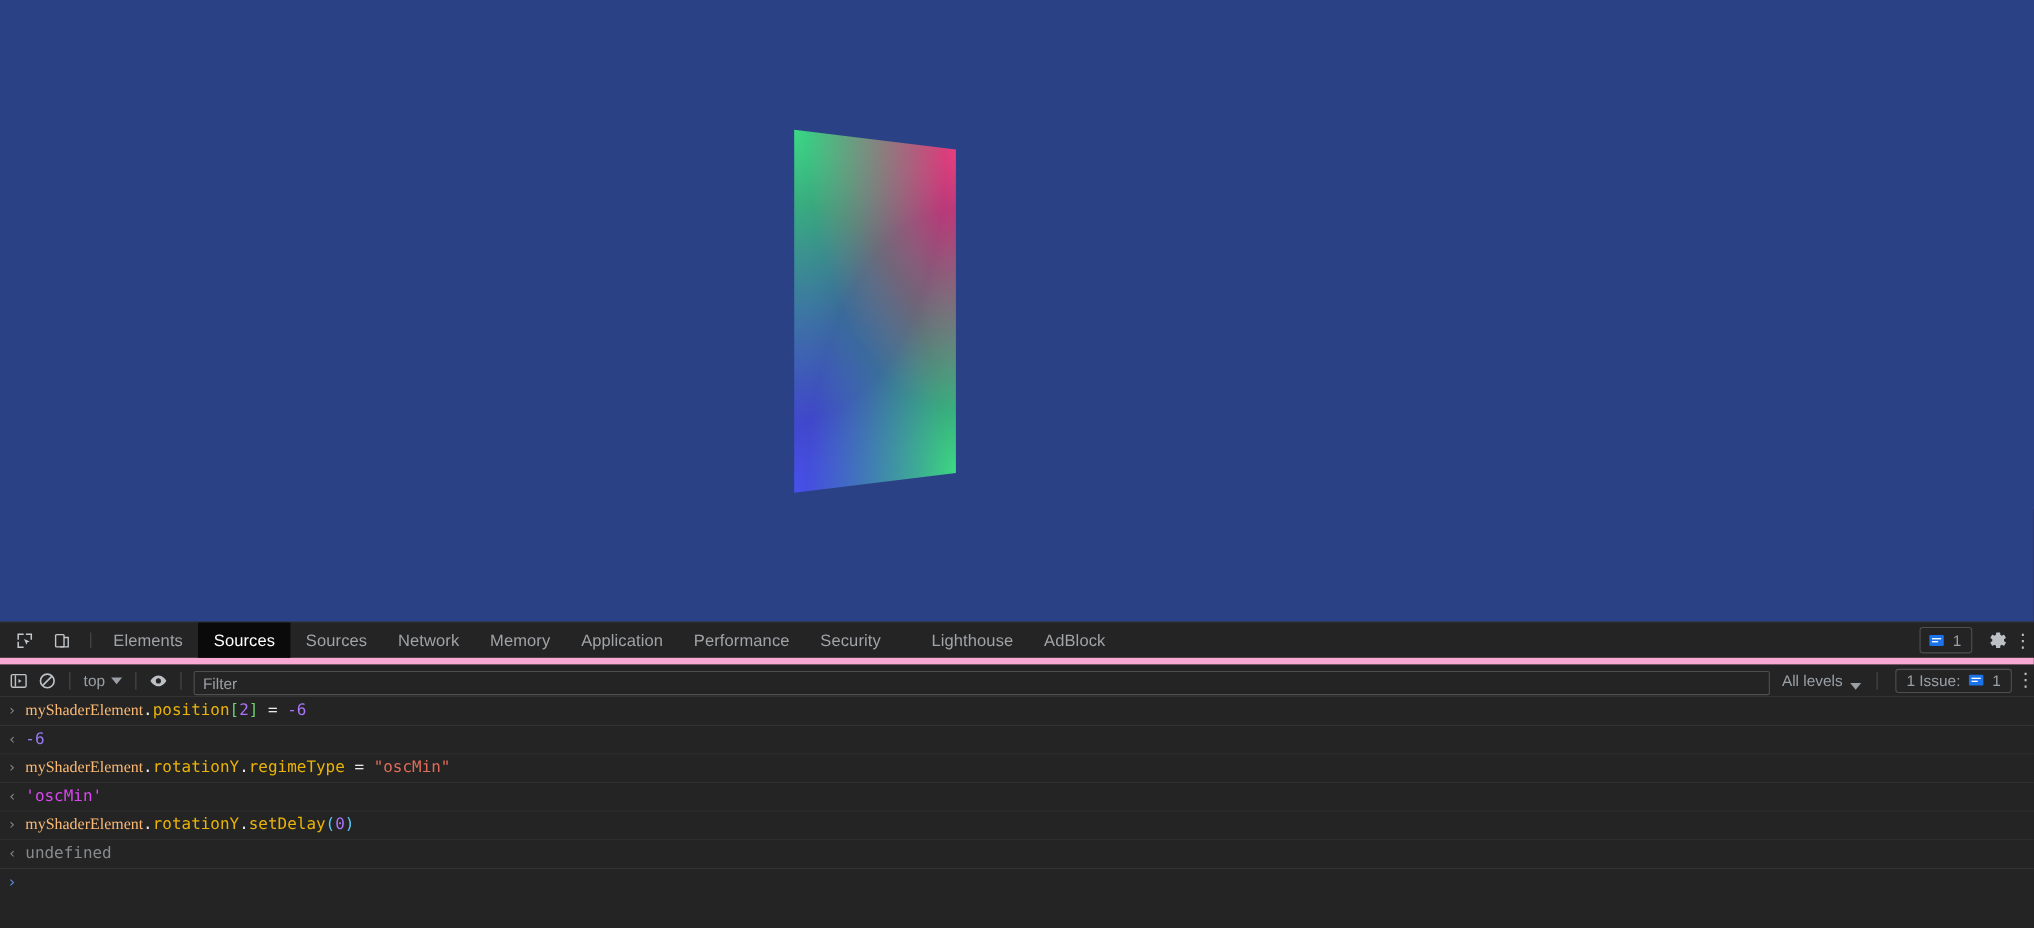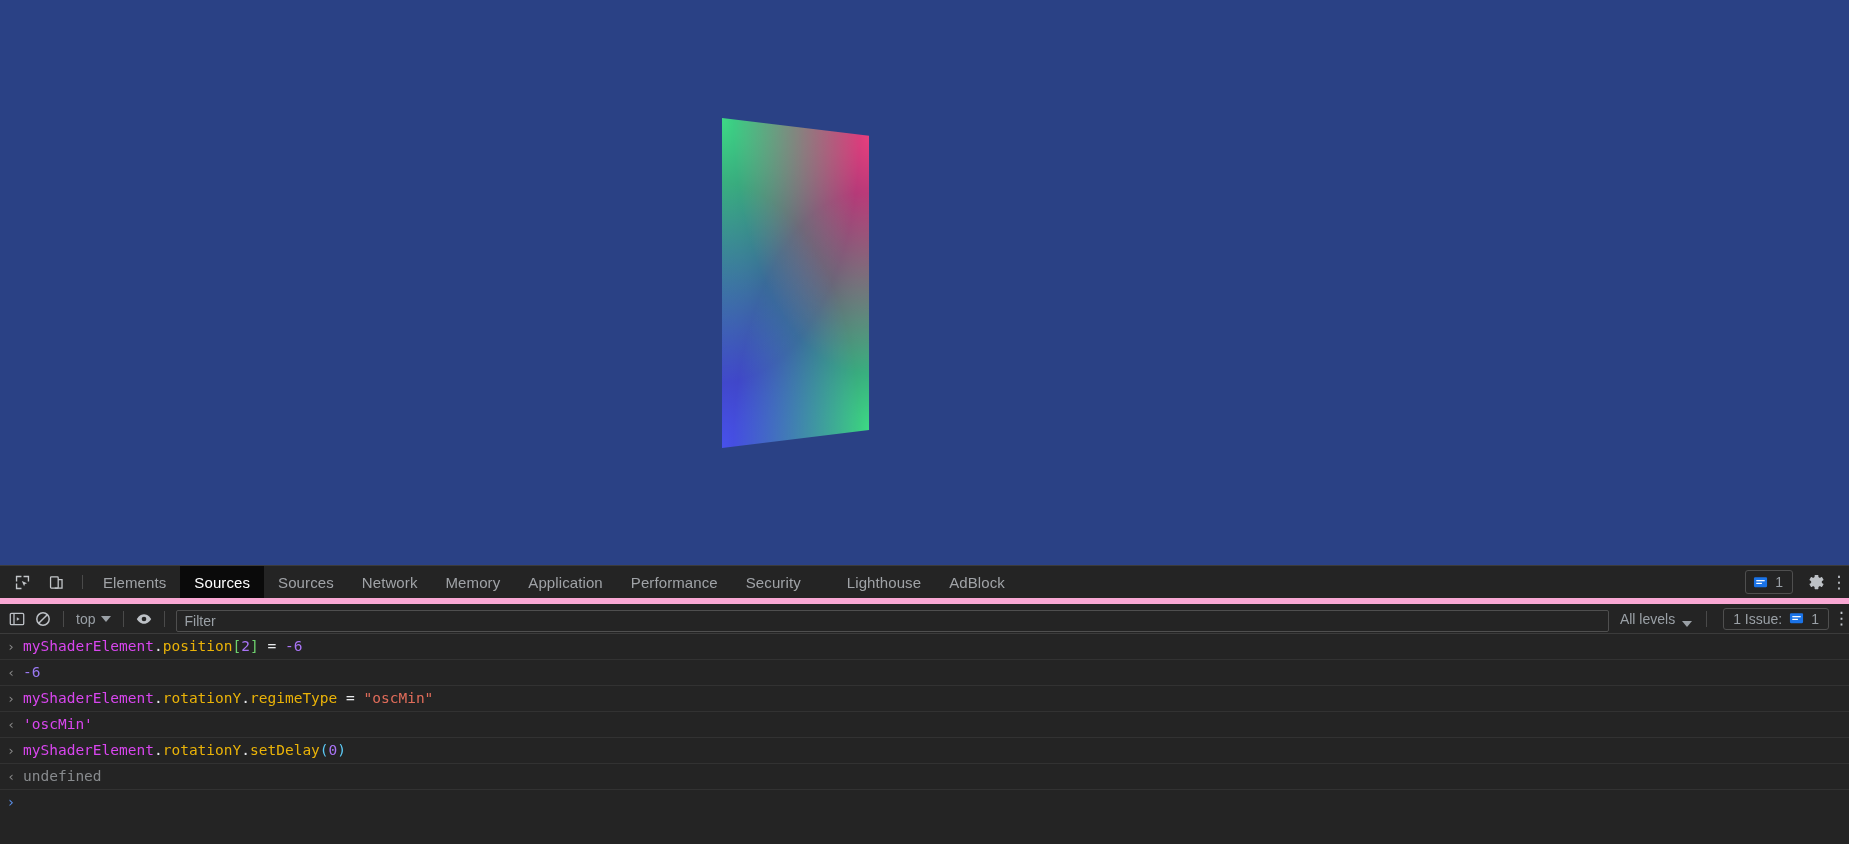--- a/index.html
+++ b/index.html
@@ -290,21 +290,21 @@
     line-height: 21px;
     user-select: none;
   }
   .gutter.in  { color: #8a8a8a; }
   .gutter.out { color: #8a8a8a; }
 
   .msg-text { white-space: pre; padding-left: 1px; }
 
   
   .t-plain  { color: #e8eaed; }
-  .t-ident  { color: #d946ef; }
+  .t-ident  { color: #fdba74; font-family: Liberation Serif, serif; }
   .t-prop   { color: #eab308; }
   .t-op     { color: #e8eaed; }
   .t-num    { color: #9a79f2; }
   .t-numlit { color: #a974f5; }
   .t-str    { color: #e06c5a; }
   .t-strret { color: #d946ef; }
   .t-bracket{ color: #6dd16d; }
   .t-undef  { color: #888b8e; }
   .t-paren  { color: #5cc9f5; }
 

